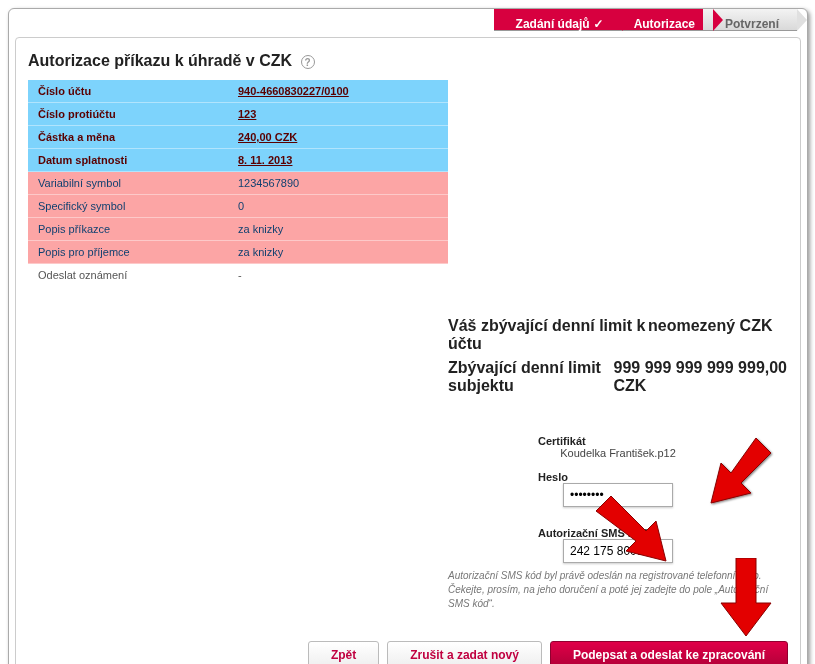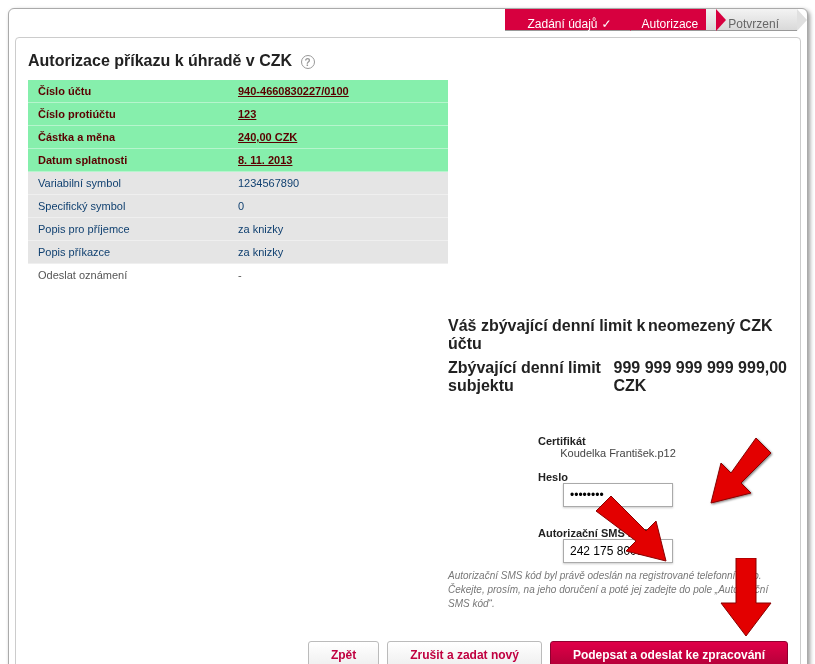--- a/index.html
+++ b/index.html
@@ -25,21 +25,21 @@
     justify-content: flex-end;
     height: 22px;
     margin-right: 10px;
   }
   .step {
     position: relative;
     display: flex;
     align-items: center;
     padding: 8px 18px 0 22px;
     font-size: 12px;
-    font-weight: normal;
+    font-weight: bold;
     color: #fff;
     background: #d7003f;
     margin-left: -10px;
     border-bottom: 1px solid #999;
   }
   .step.done::after, .step.current::after, .step.upcoming::after {
     content: "";
     position: absolute;
     right: -10px; top: 0;
     border-top: 11px solid transparent;
@@ -85,23 +85,23 @@
   table.details {
     border-collapse: collapse;
     width: 420px;
   }
   table.details td {
     padding: 5px 10px;
     font-size: 11px;
     border-bottom: 1px solid rgba(255,255,255,.4);
   }
   table.details td.label { width: 200px; }
-  tr.sec-red td { background: #86efac; color: #5a0000; font-weight: bold; }
+  tr.sec-red td { background: #7dd3fc; color: #5a0000; font-weight: bold; }
   tr.sec-red td:last-child { font-weight: bold; text-decoration: underline; }
-  tr.sec-blue td { background: #e5e5e5; color: #104070; }
+  tr.sec-blue td { background: #fca5a5; color: #104070; }
   tr.sec-plain td { color: #555; }
   .limits {
     margin-top: 30px;
     margin-left: 420px;
   }
   .limits .row {
     display: flex;
     font-size: 16px;
     margin-bottom: 6px;
   }
@@ -213,25 +213,25 @@
           </tr>
         <tr class="sec-blue">
             <td class="label">Variabilní symbol</td>
             <td>1234567890</td>
           </tr>
         <tr class="sec-blue">
             <td class="label">Specifický symbol</td>
             <td>0</td>
           </tr>
         <tr class="sec-blue">
+            <td class="label">Popis příkazce</td>
+            <td>za knizky</td>
+          </tr>
+        <tr class="sec-blue">
             <td class="label">Popis pro příjemce</td>
-            <td>za knizky</td>
-          </tr>
-        <tr class="sec-blue">
-            <td class="label">Popis příkazce</td>
             <td>za knizky</td>
           </tr>
         <tr class="sec-plain">
             <td class="label">Odeslat oznámení</td>
             <td>-</td>
           </tr>
       </tbody>
     </table>
 
     <div class="limits">

